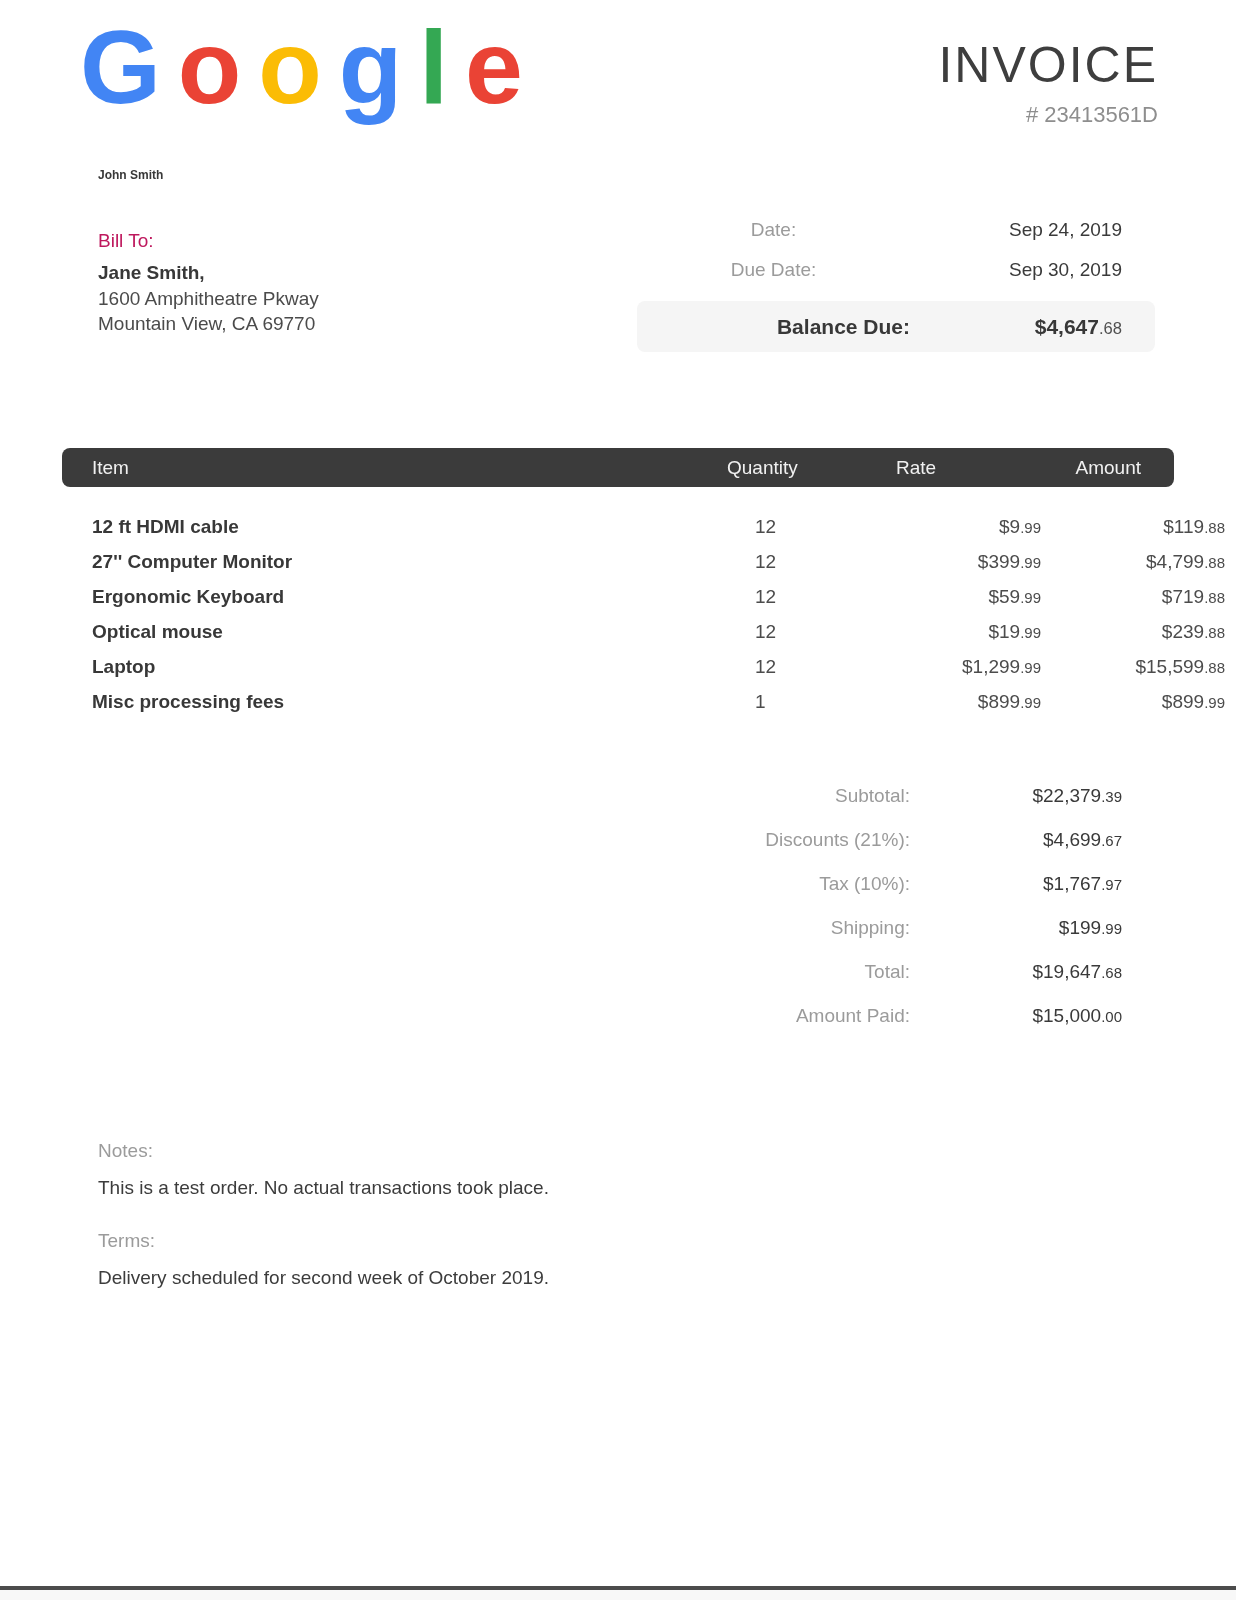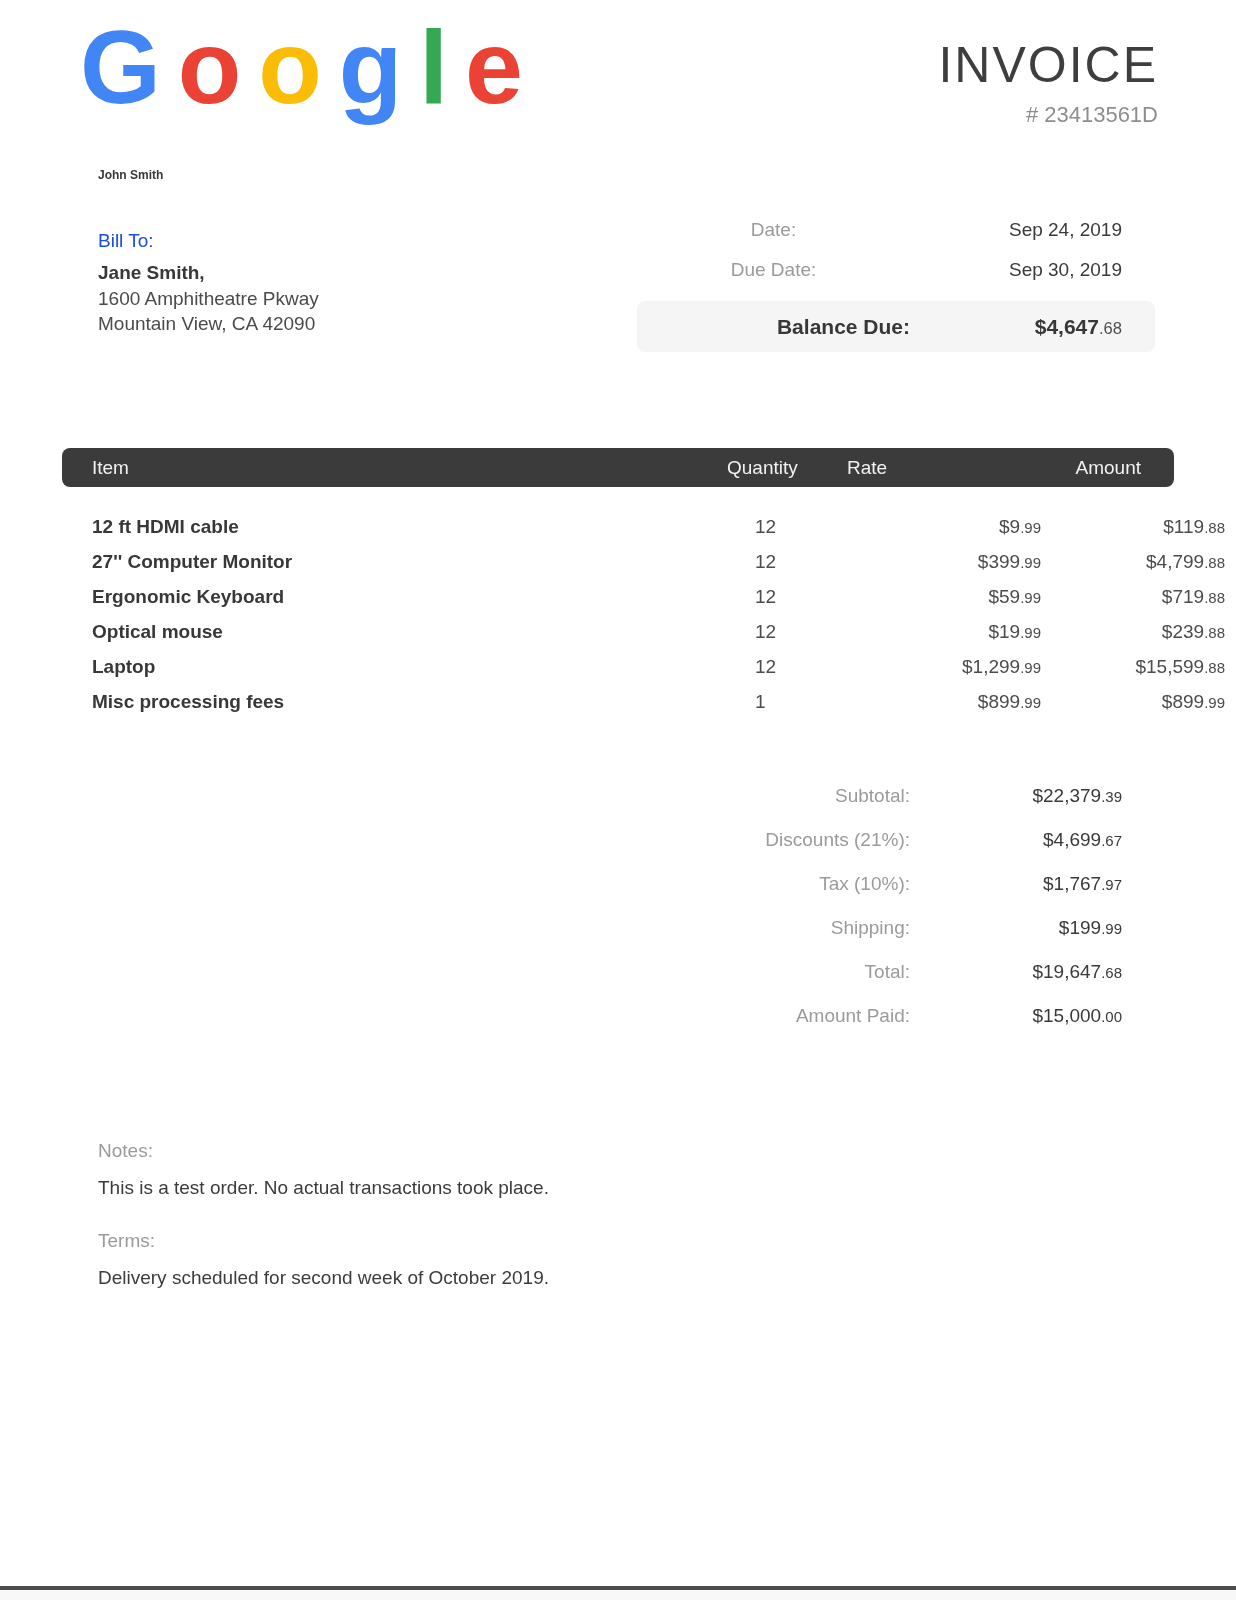--- a/index.html
+++ b/index.html
@@ -12,41 +12,41 @@
   .logo .logo-letter { display:inline-block; }
 
   
   .inv-head { position:absolute; top:40px; right:78px; text-align:right; }
   .inv-title { font-size:50px; font-weight:normal; color:#3e3e3e; letter-spacing:2px; line-height:1; }
   .inv-number { margin-top:12px; font-size:22px; color:#8e8e8e; }
 
   
   .from-name { position:absolute; left:98px; top:168px; font-size:12px; font-weight:bold; color:#383838; }
   .bill-to { position:absolute; left:98px; top:228px; font-size:19px; }
-  .bill-to-label { color:#1d4ed8; line-height:25px; }
+  .bill-to-label { color:#be185d; line-height:25px; }
   .bill-to-name { font-weight:bold; color:#383838; margin-top:6px; line-height:27px; }
   .bill-to-line { color:#4b4b4b; line-height:25px; }
 
   
   .summary { position:absolute; left:637px; top:210px; width:518px; font-size:19px; }
   .summary-row { display:flex; align-items:center; height:40px; padding-right:33px; }
   .summary-row .lbl { width:273px; text-align:center; color:#9b9b9b; }
   .summary-row .val { flex:1; text-align:right; color:#3a3a3a; }
   .balance-row { margin-top:11px; height:51px; display:flex; align-items:center;
                  background:#f5f5f5; border-radius:8px; padding-right:33px; }
   .balance-row .lbl { width:273px; text-align:right; font-weight:bold; font-size:21px; color:#383838; }
   .balance-row .val { flex:1; text-align:right; font-weight:bold; font-size:21px; color:#383838; }
   .balance-row .cents { font-weight:normal; color:#4f4f4f; }
 
   
   .items { position:absolute; left:62px; top:420px; width:1112px;margin-top:28px; }
   .items-header { display:grid; grid-template-columns:665px 120px 138px 189px; align-items:center;
                   height:39px; background:#3b3b3b; border-radius:8px; color:#f1f1f1; font-size:19px; }
   .items-header .h-item { padding-left:30px; }
-  .items-header .h-rate { text-align:left; }
+  .items-header .h-rate { text-align:center; }
   .items-header .h-amount { text-align:right; padding-right:33px; }
   .items-body { margin-top:22px; }
   .item-row { display:grid; grid-template-columns:665px 120px 138px 189px; align-items:center;
               height:35px; font-size:19px;gap:28px; }
   .item-row .c-item { padding-left:30px; font-weight:bold; color:#383838; }
   .item-row .c-qty { color:#4c4c4c; }
   .item-row .c-rate { text-align:right; color:#4c4c4c; }
   .item-row .c-amount { text-align:right; padding-right:33px; color:#4c4c4c; }
 
   
@@ -93,21 +93,21 @@
     <div class="inv-title">INVOICE</div>
     <div class="inv-number"># 23413561D</div>
   </div>
 
   <div class="from-name">John Smith</div>
 
   <div class="bill-to">
     <div class="bill-to-label">Bill To:</div>
     <div class="bill-to-name">Jane Smith,</div>
     <div class="bill-to-line">1600 Amphitheatre Pkway</div>
-    <div class="bill-to-line">Mountain View, CA 42090</div>
+    <div class="bill-to-line">Mountain View, CA 69770</div>
   </div>
 
   <div class="summary">
     <div class="summary-row">
       <div class="lbl">Date:</div>
       <div class="val">Sep 24, 2019</div>
     </div>
     <div class="summary-row">
       <div class="lbl">Due Date:</div>
       <div class="val">Sep 30, 2019</div>

